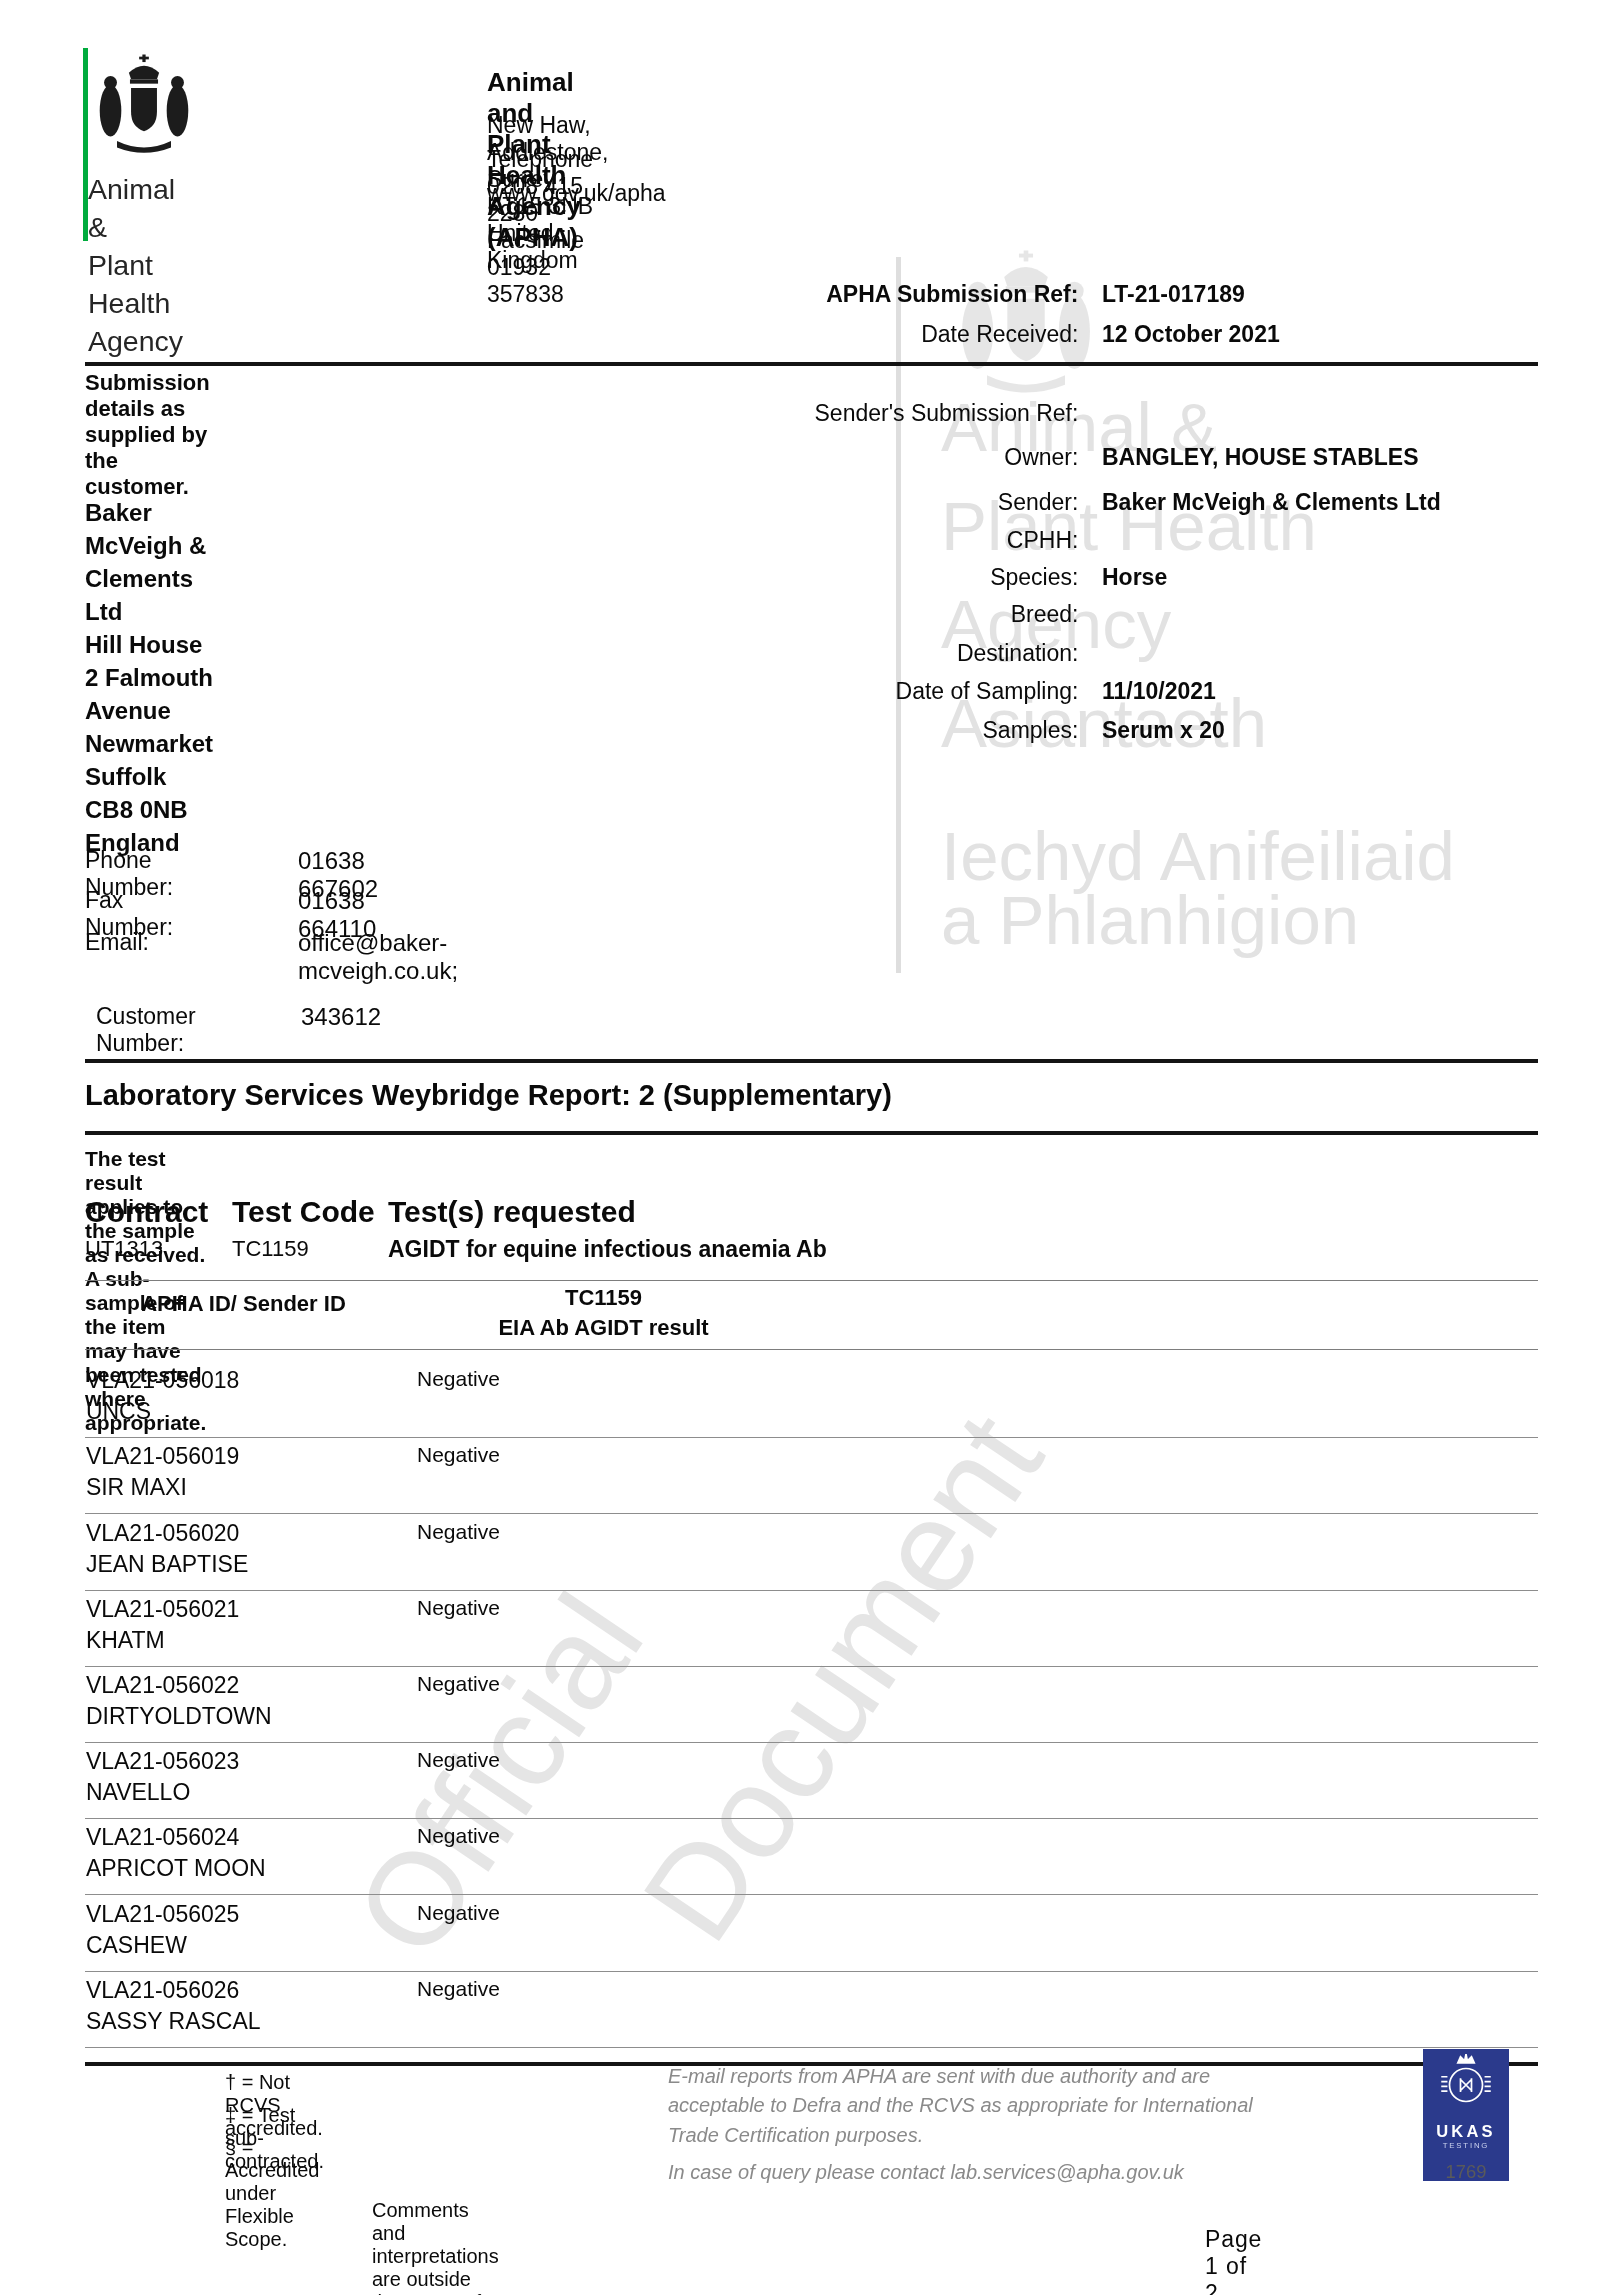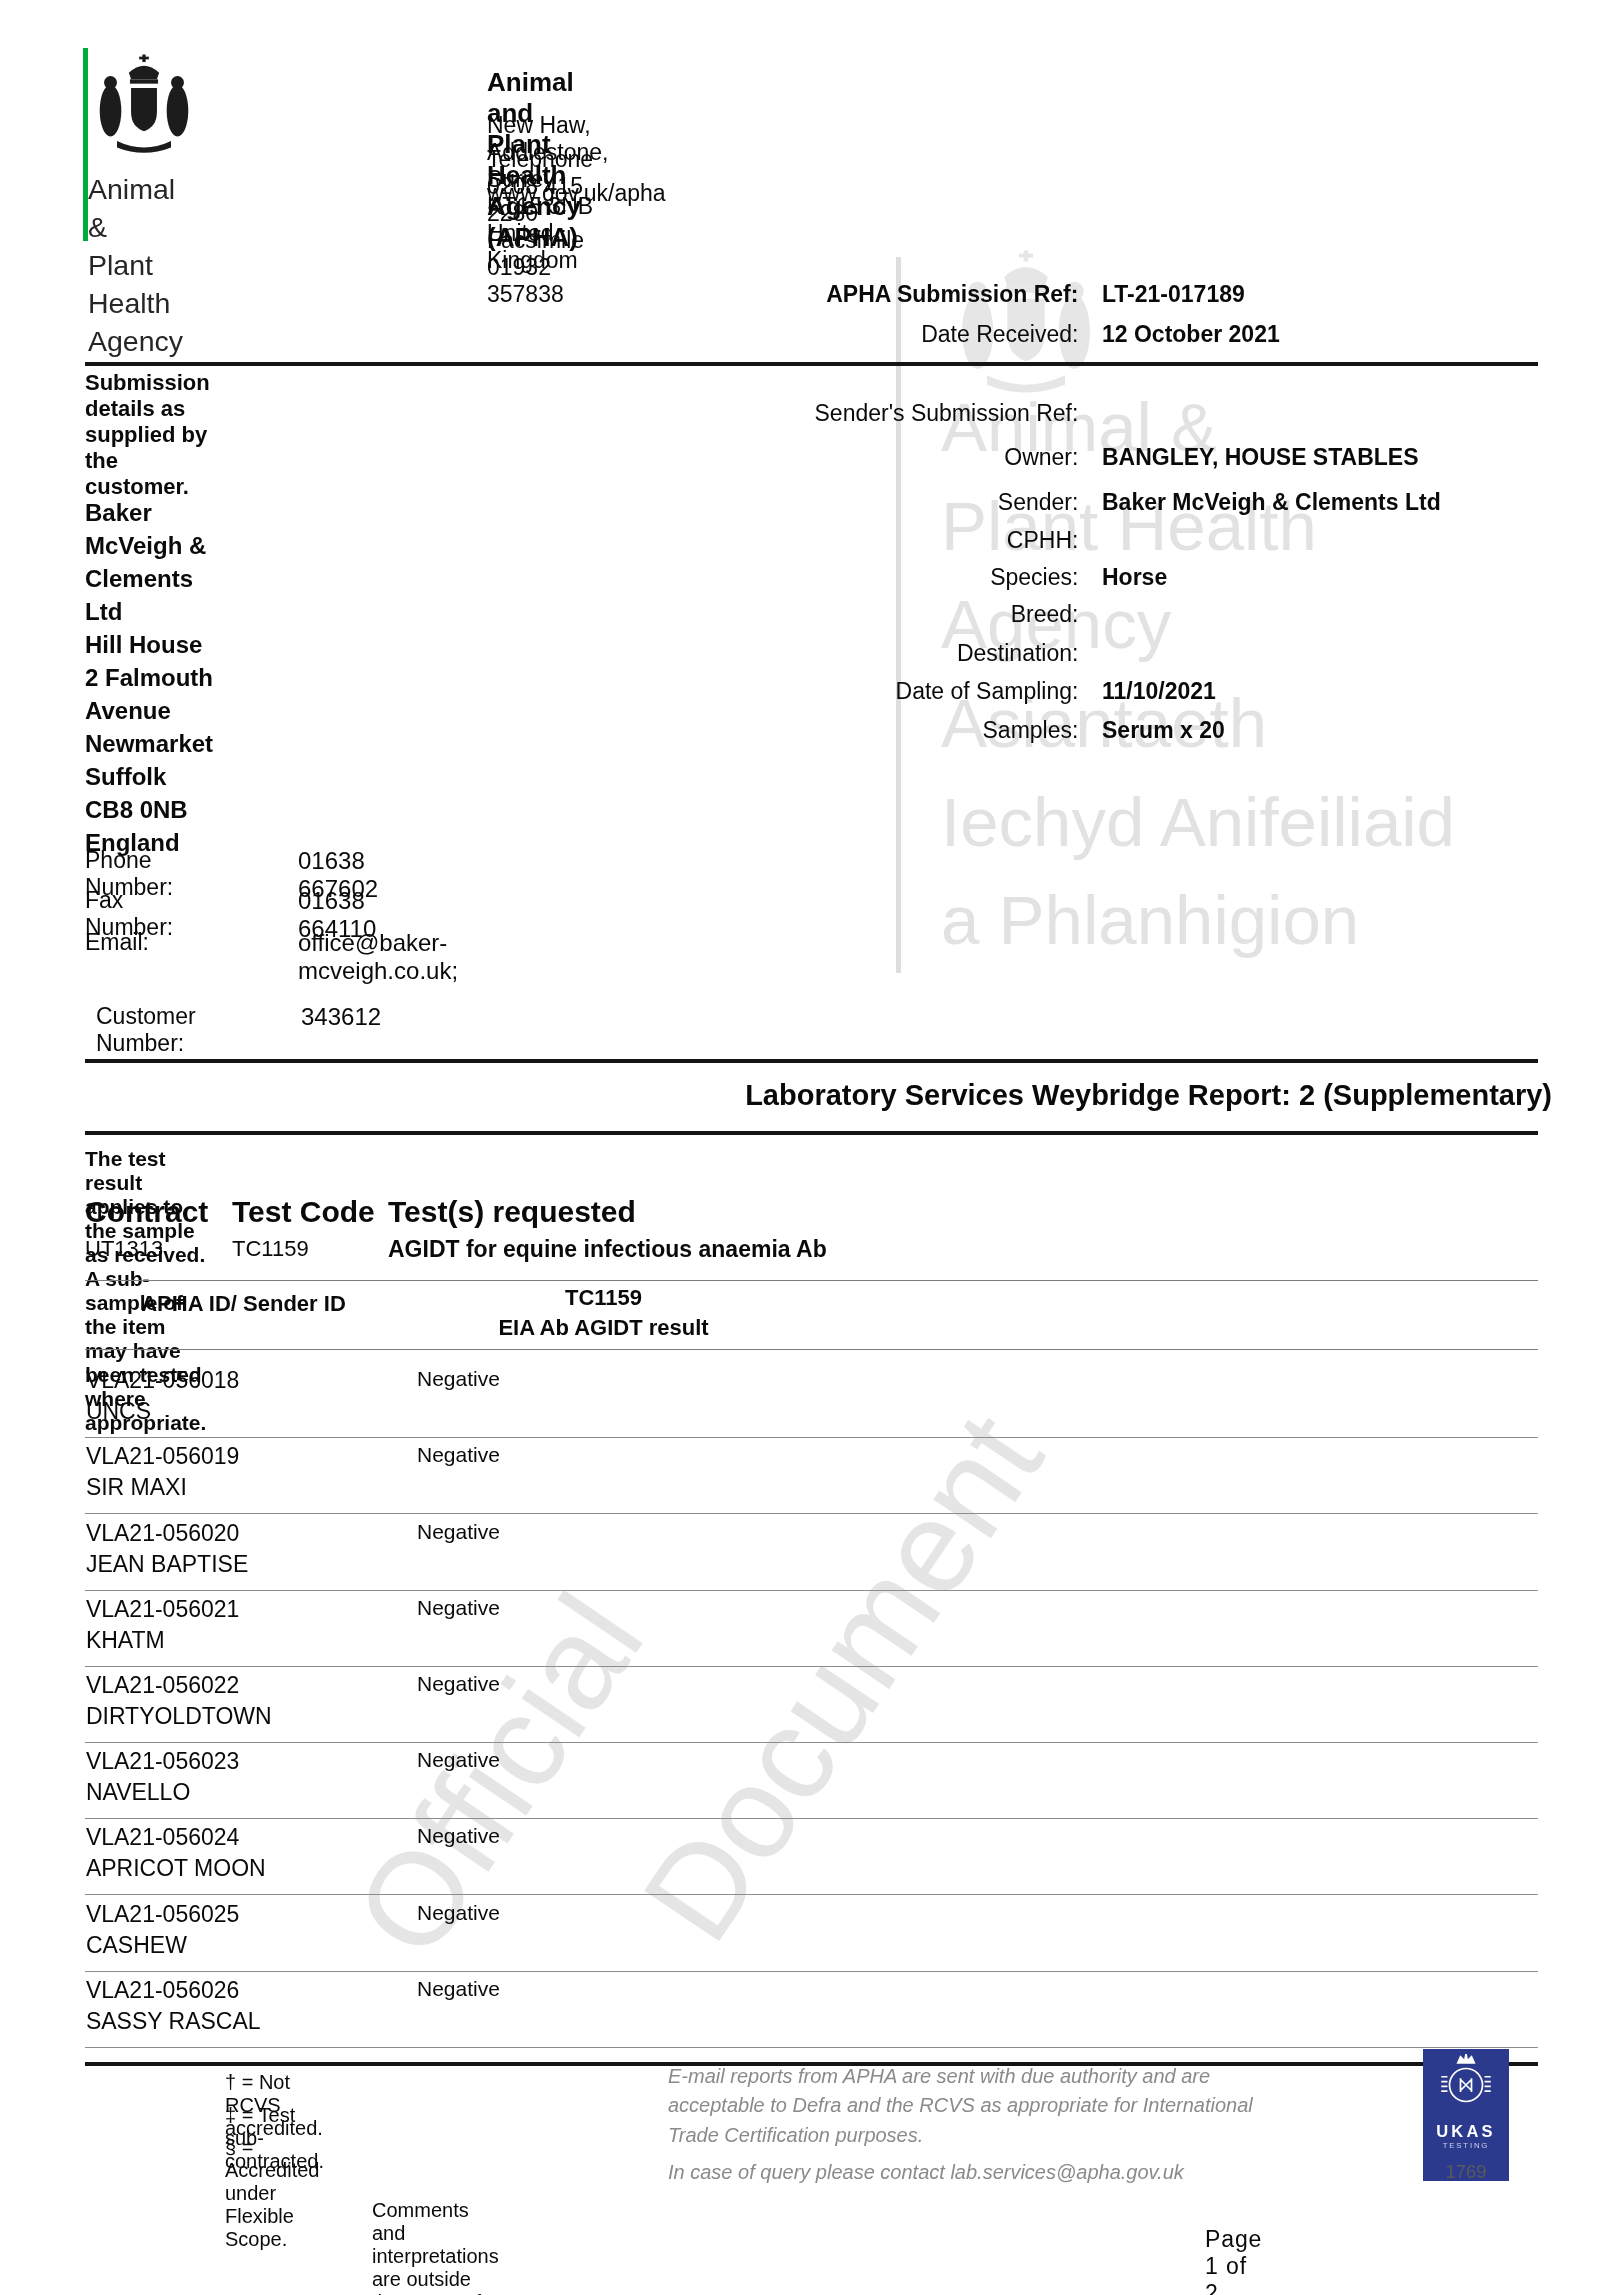--- a/index.html
+++ b/index.html
@@ -31,21 +31,21 @@
   .flabel{position:absolute;right:4.6px;white-space:nowrap;}
   .fval{position:absolute;left:1102px;font-weight:bold;white-space:nowrap;}
 
   .rule-thick{position:absolute;left:85px;width:1453px;height:4.1px;background:#141414;}
   .rule-thin{position:absolute;left:85px;width:1453px;height:1.4px;background:#7d7d7d;}
 
   .addr-line{font-size:24px;font-weight:bold;line-height:33px;}
   .clabel{position:absolute;left:85px;font-size:23px;}
   .cval{position:absolute;left:298px;font-size:24px;font-weight:normal;}
 
-  .rpt-title{position:absolute;left:99px;width:1453px;top:1079px;text-align:right;
+  .rpt-title{position:absolute;left:85px;width:1453px;top:1079px;text-align:left;
              font-size:29px;font-weight:bold;}
   .disclaimer{position:absolute;left:85px;top:1147px;font-size:21px;font-weight:bold;}
 
   .chdr{position:absolute;top:1195px;font-size:30px;font-weight:bold;white-space:nowrap;}
   .crow{position:absolute;top:1236px;font-size:22px;white-space:nowrap;}
 
   .rh-col1{position:absolute;left:85px;width:317px;top:1291px;text-align:center;
            font-size:22px;font-weight:bold;}
   .rh-col2{position:absolute;left:413px;width:381px;top:1283px;text-align:center;
            font-size:22px;font-weight:bold;line-height:30px;}
@@ -88,21 +88,21 @@
           <circle cx="81" cy="26" r="6"></circle>
         <path d="M38 31 h24 v22 q0 14 -12 18 q-12 -4 -12 -18 z"></path>
         <path d="M25 80 q25 12 50 0 l0 6 q-25 10 -50 0 z"></path>
       </g>
     </svg>
 
     <div class="wm-line" style="top:388px">Animal &amp;</div>
     <div class="wm-line" style="top:487px">Plant Health</div>
     <div class="wm-line" style="top:585px">Agency</div>
     <div class="wm-line" style="top:684px">Asiantaeth</div>
-    <div class="wm-line" style="top:783px">Iechyd Anifeiliaid</div>
+    <div class="wm-line" style="top:817px">Iechyd Anifeiliaid</div>
     <div class="wm-line" style="top:881px">a Phlanhigion</div>
 
     <div class="wm-diag">
       <div>Official</div>
       <div class="l2">Document</div>
     </div>
   </div>
 
   <div class="abs ct">
 

